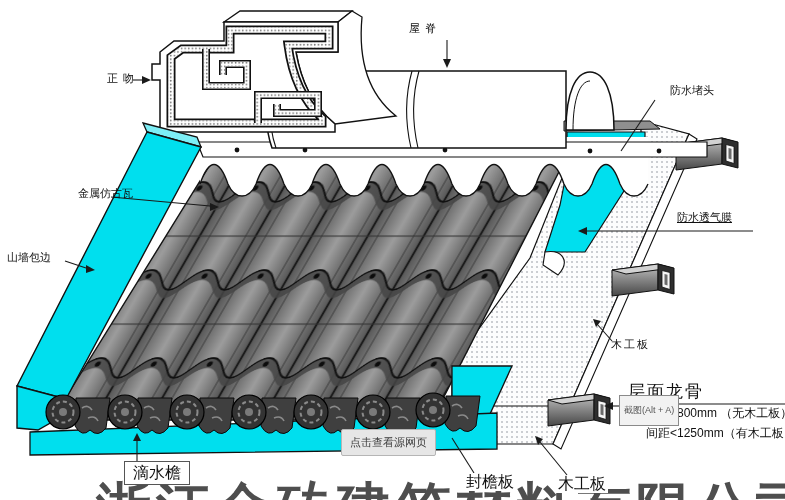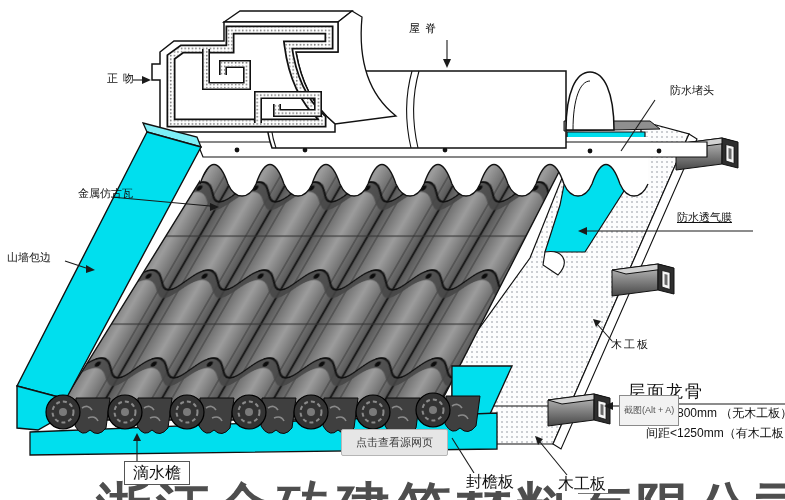--- a/index.html
+++ b/index.html
@@ -5,21 +5,21 @@
   html,body{margin:0;padding:0;background:#fff;}
   #page{position:relative;width:785px;height:500px;overflow:hidden;background:#fff;
         font-family:"Liberation Sans","DejaVu Sans",sans-serif;}
   #scene{position:absolute;left:0;top:0;}
   .lbl{position:absolute;color:#111;font-size:11px;line-height:1.15;white-space:nowrap;}
   .boxed{border:1px solid #555;background:#fff;padding:2px 8px;}
   .whitebg{background:#fff;padding:0 2px;}
   #watermark{position:absolute;left:96px;top:472px;font-size:55px;font-weight:bold;
              color:#4e4e4e;letter-spacing:5px;white-space:nowrap;}
   #source-btn{position:absolute;left:341px;top:429px;background:#e6e6e6;border:1px solid #b5b5b5;
-              color:#3a3a3a;font-size:11px;padding:5px 14px;border-radius:2px;}
+              color:#3a3a3a;font-size:11px;padding:5px 8px;border-radius:2px;}
   #shot-tip{position:absolute;left:619px;top:395px;background:#f2f2f2;border:1px solid #8a8a8a;
             color:#555;font-size:9px;padding:8px 4px;}
   .keel-note{position:absolute;color:#111;}
 </style>
 </head>
 <body>
 
 <div id="page">
 
   <svg id="scene" width="785" height="500" viewBox="0 0 785 500">

